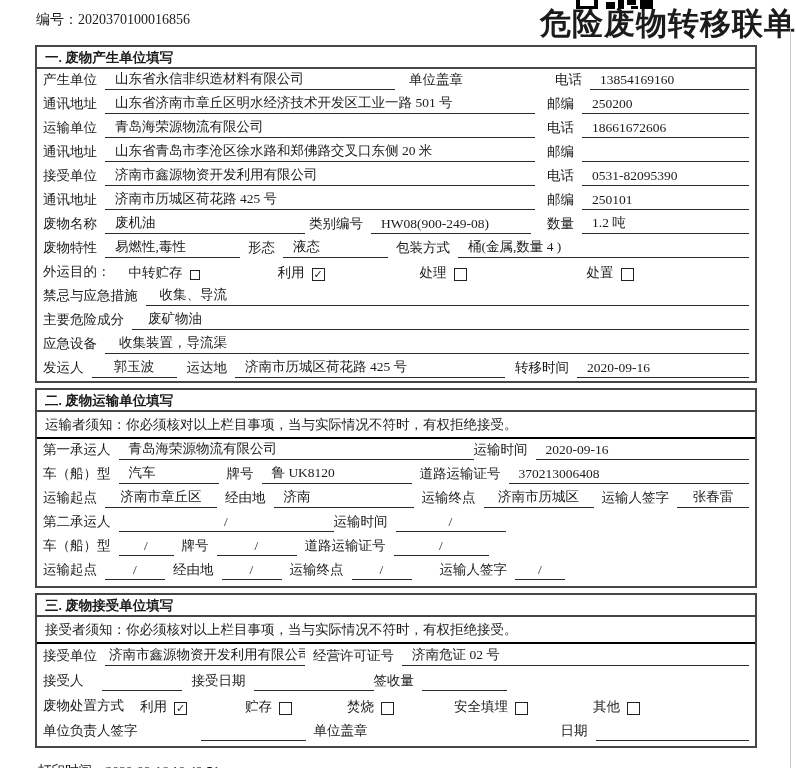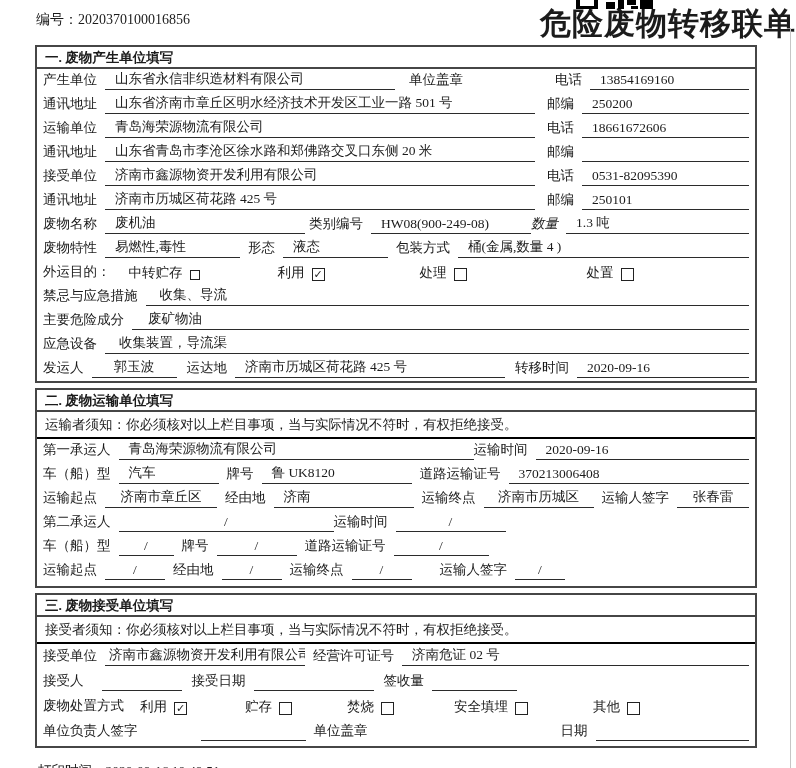--- a/index.html
+++ b/index.html
@@ -96,22 +96,22 @@
       <span class="val" style="width:430px;">济南市历城区荷花路 425 号</span>
       <span class="lbl" style="margin-left:12px;">邮编</span>
       <span class="val fill">250101</span>
     </div>
 
     <div class="row">
       <span class="lbl">废物名称</span>
       <span class="val" style="width:200px;">废机油</span>
       <span class="lbl" style="margin-left:4px;">类别编号</span>
       <span class="val" style="width:160px;">HW08(900-249-08)</span>
-      <span class="lbl" style="margin-left:0;font-style:italic;">数量</span>
-      <span class="val fill">1.3 吨</span>
+      <span class="lbl" style="margin-left:16px;">数量</span>
+      <span class="val fill">1.2 吨</span>
     </div>
 
     <div class="row">
       <span class="lbl">废物特性</span>
       <span class="val" style="width:135px;">易燃性,毒性</span>
       <span class="lbl" style="margin-left:8px;">形态</span>
       <span class="val" style="width:105px;">液态</span>
       <span class="lbl" style="margin-left:8px;">包装方式</span>
       <span class="val fill">桶(金属,数量 4 )</span>
     </div>
@@ -229,21 +229,21 @@
       <span class="val ctr" style="width:200px;">济南市鑫源物资开发利用有限公司</span>
       <span class="lbl" style="margin-left:8px;">经营许可证号</span>
       <span class="val fill">济南危证 02 号</span>
     </div>
 
     <div class="row h25">
       <span class="lbl">接受人</span>
       <span class="val" style="width:80px;margin-left:10px;"></span>
       <span class="lbl" style="margin-left:10px;">接受日期</span>
       <span class="val" style="width:120px;"></span>
-      <span class="lbl" style="margin-left:10px;">签收量</span>
+      <span class="lbl" style="">签收量</span>
       <span class="val" style="width:85px;"></span>
     </div>
 
     <div class="row h25">
       <span class="lbl">废物处置方式</span>
       <span class="cbg" style="margin-left:8px;">
         <span>利用</span>
         <span class="cb">✓</span>
       </span>
       <span class="cbg" style="margin-left:58px;">

